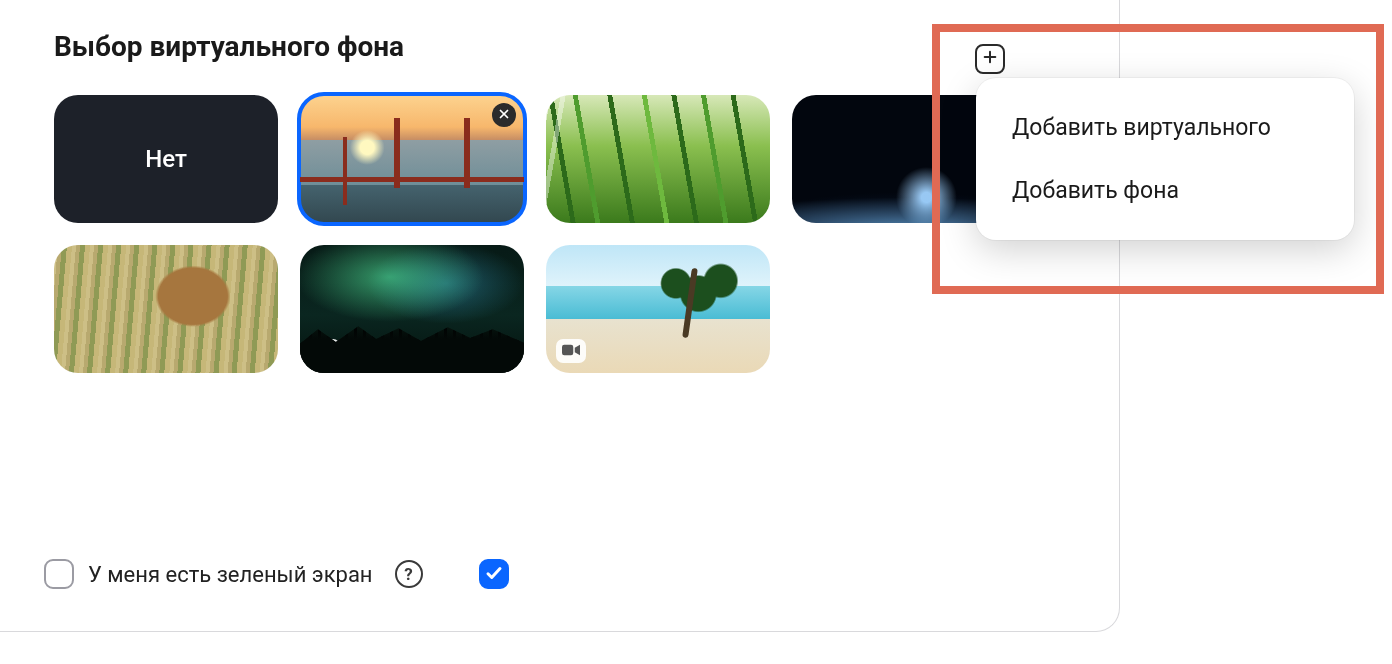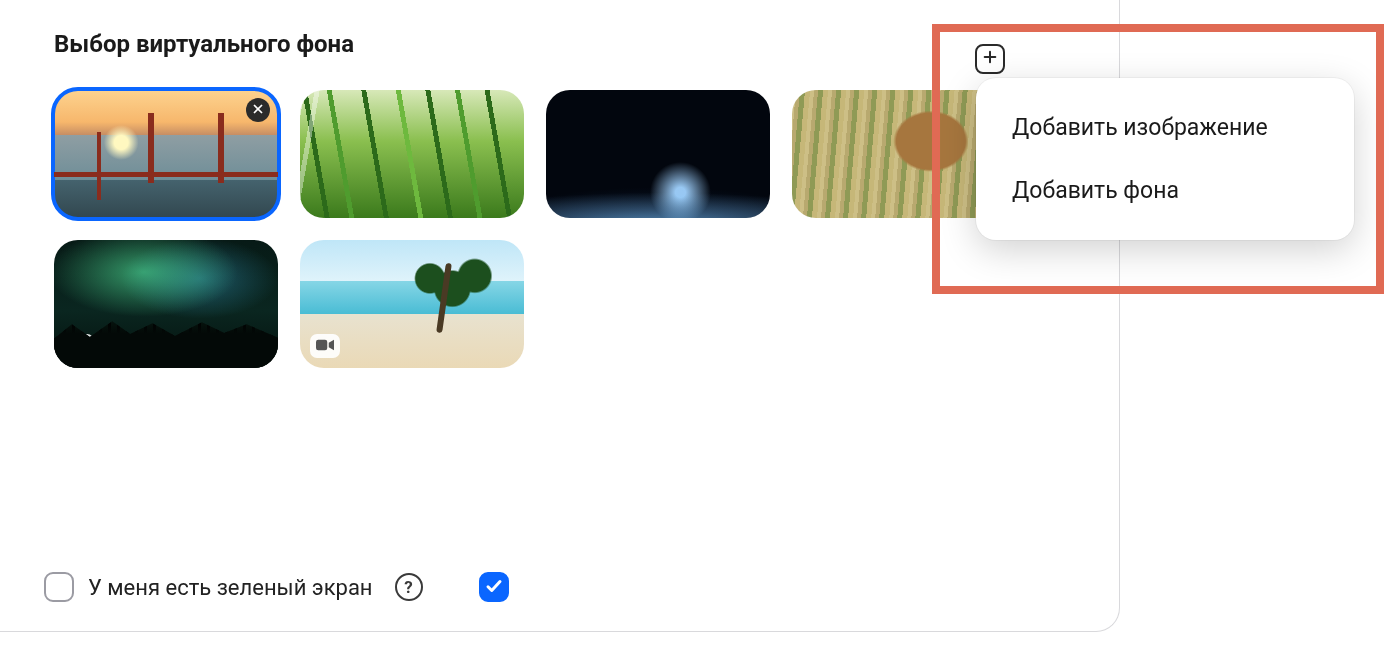--- a/index.html
+++ b/index.html
@@ -18,21 +18,21 @@
     height: 632px;
     background: #fff;
     border: 1px solid #d9d9dc;
     border-radius: 0 0 24px 0;
     border-top: none;
     border-left: none;
     padding: 30px 50px 32px 54px;
   }
 
   .panel-title {
-    font-size: 24px;
+    font-size: 28px;
     font-weight: 700;
     color: #1a1a1a;
     margin-bottom: 32px;
   }
 
   .add-btn {
     position: absolute;
     top: 44px;
     right: 114px;
     width: 30px;
@@ -177,21 +177,21 @@
       linear-gradient(#bfe6f7 0%, #dff3fb 32%, #86d6e6 32%, #49bcd4 58%, #e8e2cf 58%, #ead9b6 100%);
   }
   .bg-beach::after{
     content:"";position:absolute;left:63%;top:18%;width:6px;height:70px;background:#4a3a24;border-radius:3px;transform:rotate(8deg);
   }
 
   
   .options {
     position: absolute;
     left: 44px;
-    bottom: 29px;
+    bottom: 42px;
     display: flex;
     gap: 56px;
     align-items: center;
   }
   .opt {
     display: flex;
     align-items: center;
     gap: 14px;
     font-size: 22px;
     color: #222;
@@ -272,20 +272,23 @@
     <span>
       <svg viewBox="0 0 24 24" fill="none" stroke="#2a2a2a" stroke-width="3" stroke-linecap="round">
         <line x1="12" y1="4" x2="12" y2="20"></line>
           <line x1="4" y1="12" x2="20" y2="12"></line>
       </svg>
     </span>
   </div>
 
   <div class="thumbs">
 
+    <div class="thumb thumb-none">
+      <span>Нет</span>
+    </div>
 
     <div class="thumb thumb-selected bg-goldengate">
       <div class="thumb-remove">
         <span>
           <svg viewBox="0 0 24 24" fill="none" stroke="#fff" stroke-width="3.5" stroke-linecap="round">
             <line x1="5" y1="5" x2="19" y2="19"></line>
               <line x1="19" y1="5" x2="5" y2="19"></line>
           </svg>
         </span>
       </div>
@@ -337,17 +340,17 @@
           </svg>
         </span>
       </span>
     </label>
 
   </div>
 
 </div>
 
 <div class="menu">
-  <div class="menu-item">Добавить изображение</div>
+  <div class="menu-item">Добавить виртуального</div>
   <div class="menu-item">Добавить фона</div>
 </div>
 
 <div class="hl"></div>
 
 </body></html>

